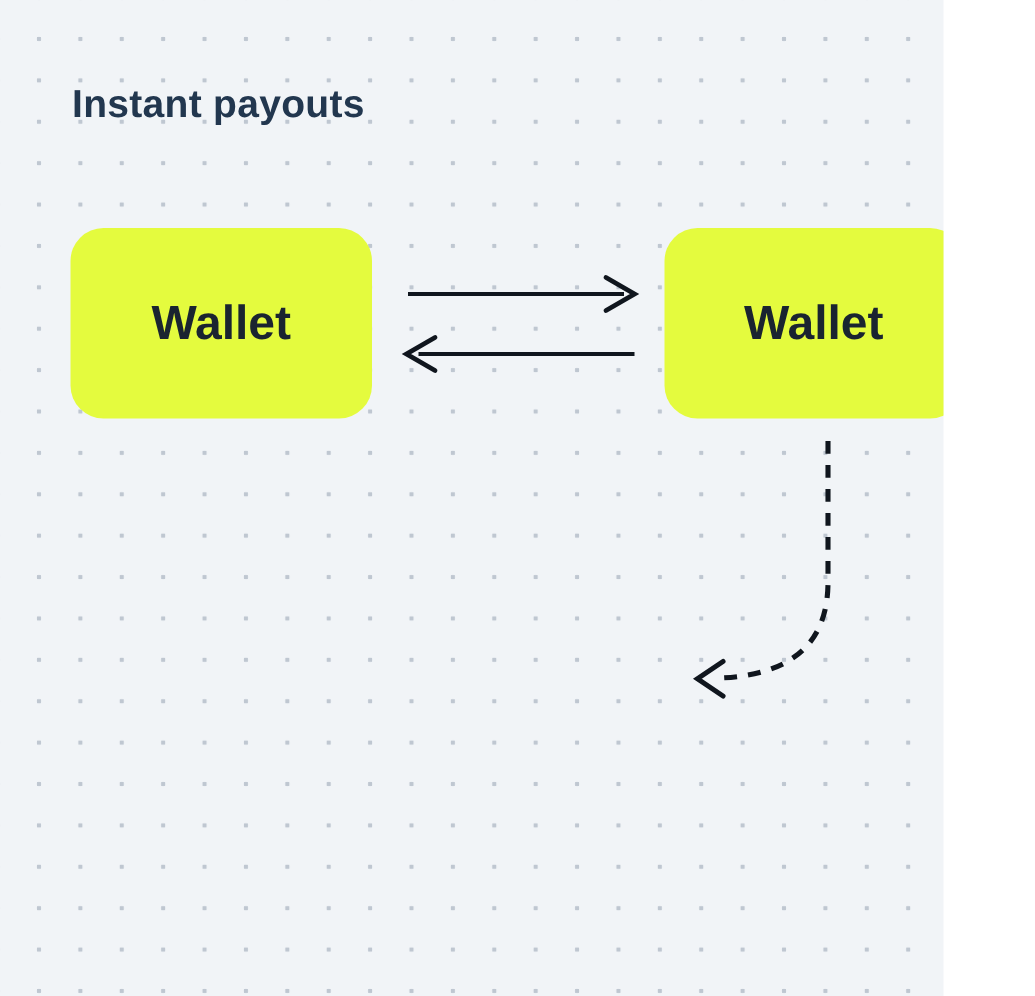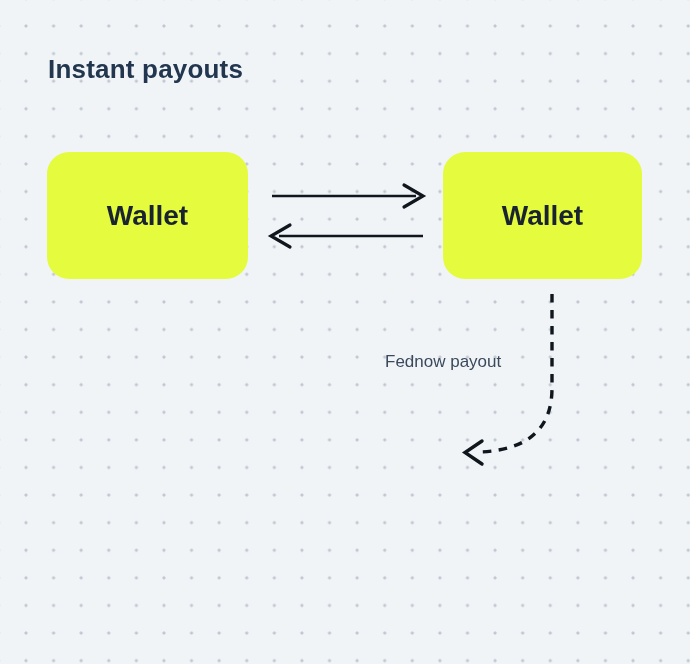--- a/index.html
+++ b/index.html
@@ -11,21 +11,21 @@
     --title-color: #22374F;
     --label-color: #3A4A5C;
     --arrow-color: #10161E;
   }
   * { margin: 0; padding: 0; box-sizing: border-box; }
   html, body { width: 690px; height: 664px; }
   body { font-family: "Liberation Sans", sans-serif; }
 
   .canvas {
     position: relative;
-    width: 690px;
+    width: 629px;
     height: 664px;
     overflow: hidden;
     background-color: var(--background);
     background-image: radial-gradient(circle, var(--dot) 1.4px, transparent 1.7px);
     background-size: 27.6px 27.6px;
     background-position: 12.2px 12.2px;
   }
 
   .title {
     position: absolute;
@@ -37,21 +37,21 @@
     color: var(--title-color);
   }
 
   .node {
     position: absolute;
     display: flex;
     align-items: center;
     justify-content: center;
     text-align: center;
     font-weight: bold;
-    font-size: 28px;
+    font-size: 32px;
     color: var(--text-dark);
   }
 
   .node-yellow {
     background: var(--node-yellow);
     border-radius: 22px;
   }
 
   #wallet-left  { left: 47px;  top: 152px; width: 201px; height: 127px; }
   #wallet-right { left: 443px; top: 152px; width: 199px; height: 127px; }
@@ -111,15 +111,14 @@
       <path d="M279,236 H423" stroke-width="2.6"></path>
       <path d="M290,225 L271,236 L290,247" stroke-width="3.2" stroke-linecap="round" stroke-linejoin="miter"></path>
     </g>
 
     <g>
       <path d="M552,294 L552,388 Q552,449 480,452" stroke-width="3.4" stroke-dasharray="8.5 7.5"></path>
       <path d="M482,441 L465,452.5 L482,464" stroke-width="3.4" stroke-linecap="round" stroke-linejoin="miter"></path>
     </g>
   </svg>
 
-  <div class="edge-label">Fednow payout</div>
 
 </div>
 
 </body></html>

